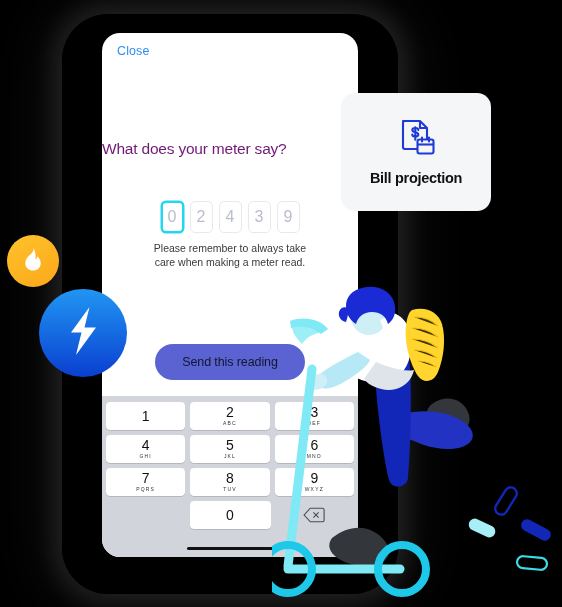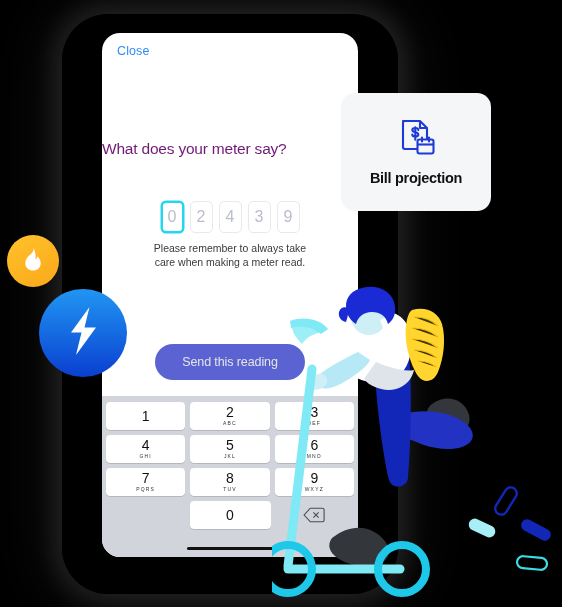--- a/index.html
+++ b/index.html
@@ -33,21 +33,21 @@
       font-size:16px;color:#b9bdcc;box-sizing:border-box;}
   .digit.active{border-color:#22d7ef;border-width:2px;box-shadow:0 0 0 .5px #22d7ef;}
 
   .note{position:absolute;left:0;right:0;top:208px;text-align:center;
       font-size:10.5px;line-height:14px;color:#3a3a3a;}
 
   .howto{position:absolute;left:0;right:0;top:252px;text-align:center;
       font-size:10.5px;color:#2f8cf5;cursor:pointer;}
 
   .send-wrap{position:absolute;left:0;right:0;top:311px;display:flex;justify-content:center;}
-  .send-btn{width:150px;height:36px;border-radius:18px;background:#5b63d3;color:#e5e5e5;
+  .send-btn{width:150px;height:36px;border-radius:18px;background:#5b63d3;color:#0f172a;
       border:0;font-size:12.5px;font-family:inherit;cursor:pointer;letter-spacing:-.1px;}
 
   
   .keypad{position:absolute;left:0;right:0;bottom:0;height:161px;background:#d2d4dc;
       padding:6px 4px 0;box-sizing:border-box;}
   .krow{display:flex;gap:5px;margin-bottom:5px;height:28px;}
   .key{flex:1;background:#fff;border-radius:4px;display:flex;flex-direction:column;
       align-items:center;justify-content:center;cursor:pointer;
       box-shadow:0 .5px .6px rgba(0,0,0,.28);}
   .key .num{font-size:14px;color:#111;line-height:14px;}

